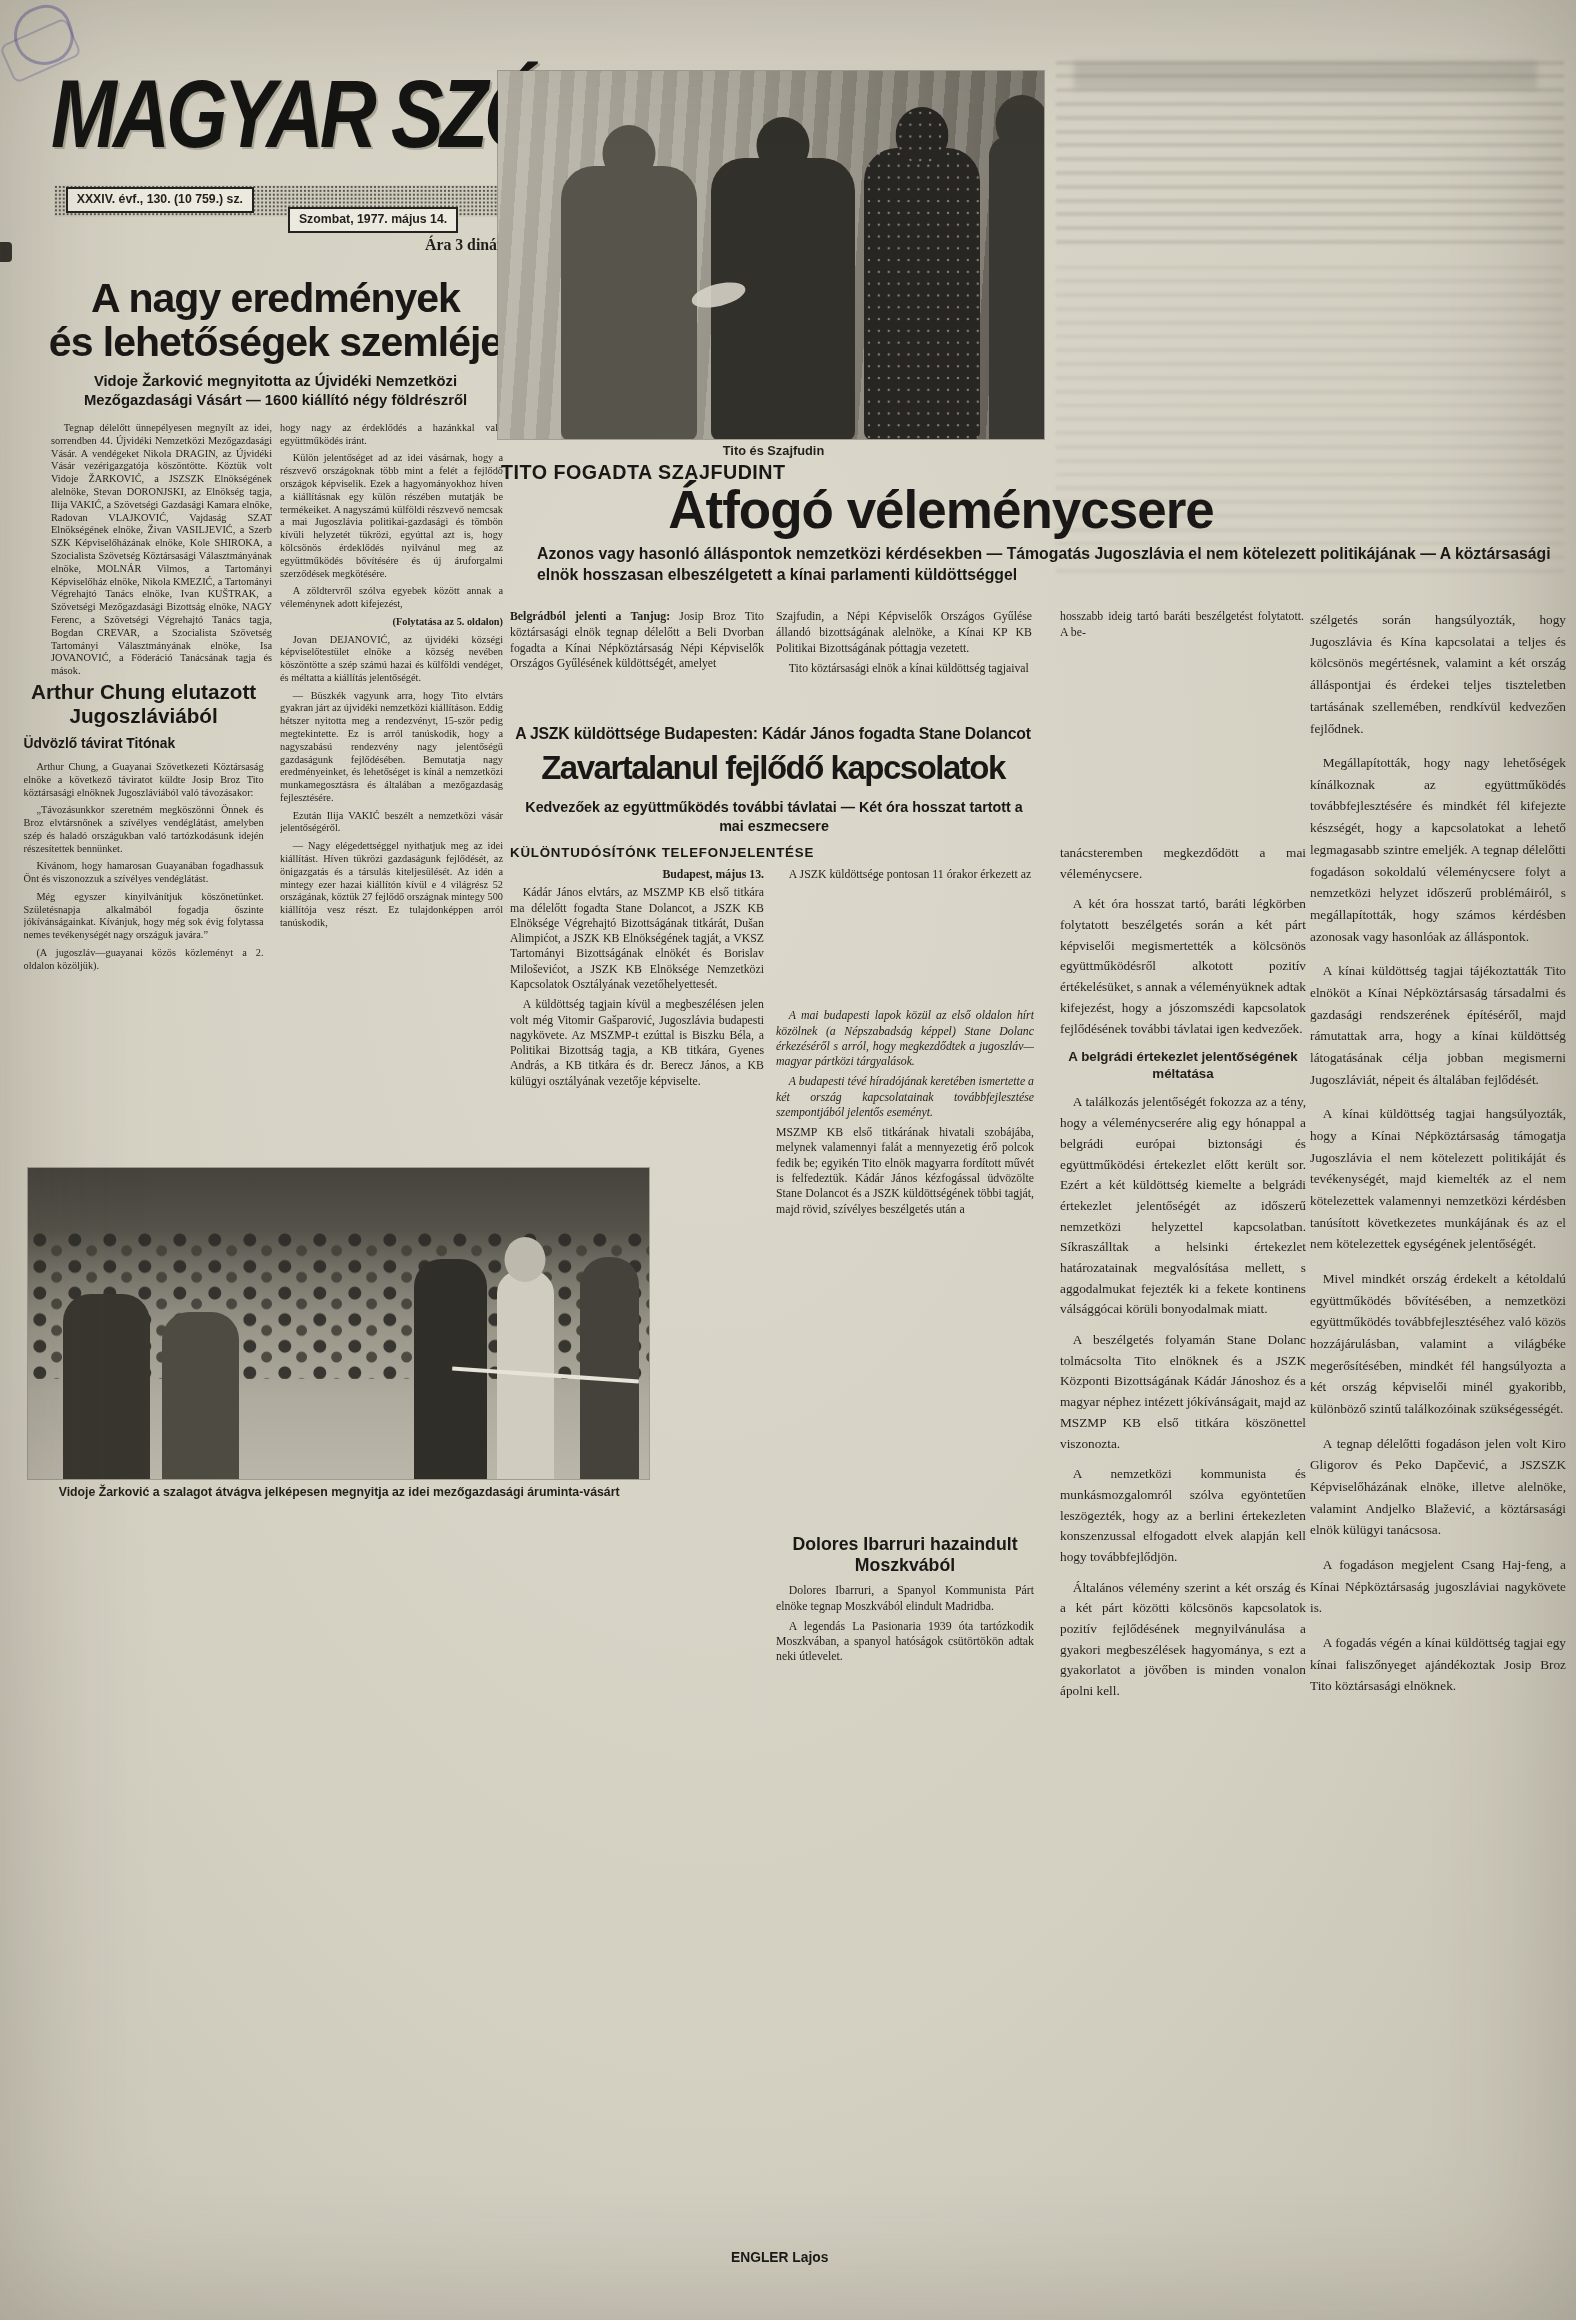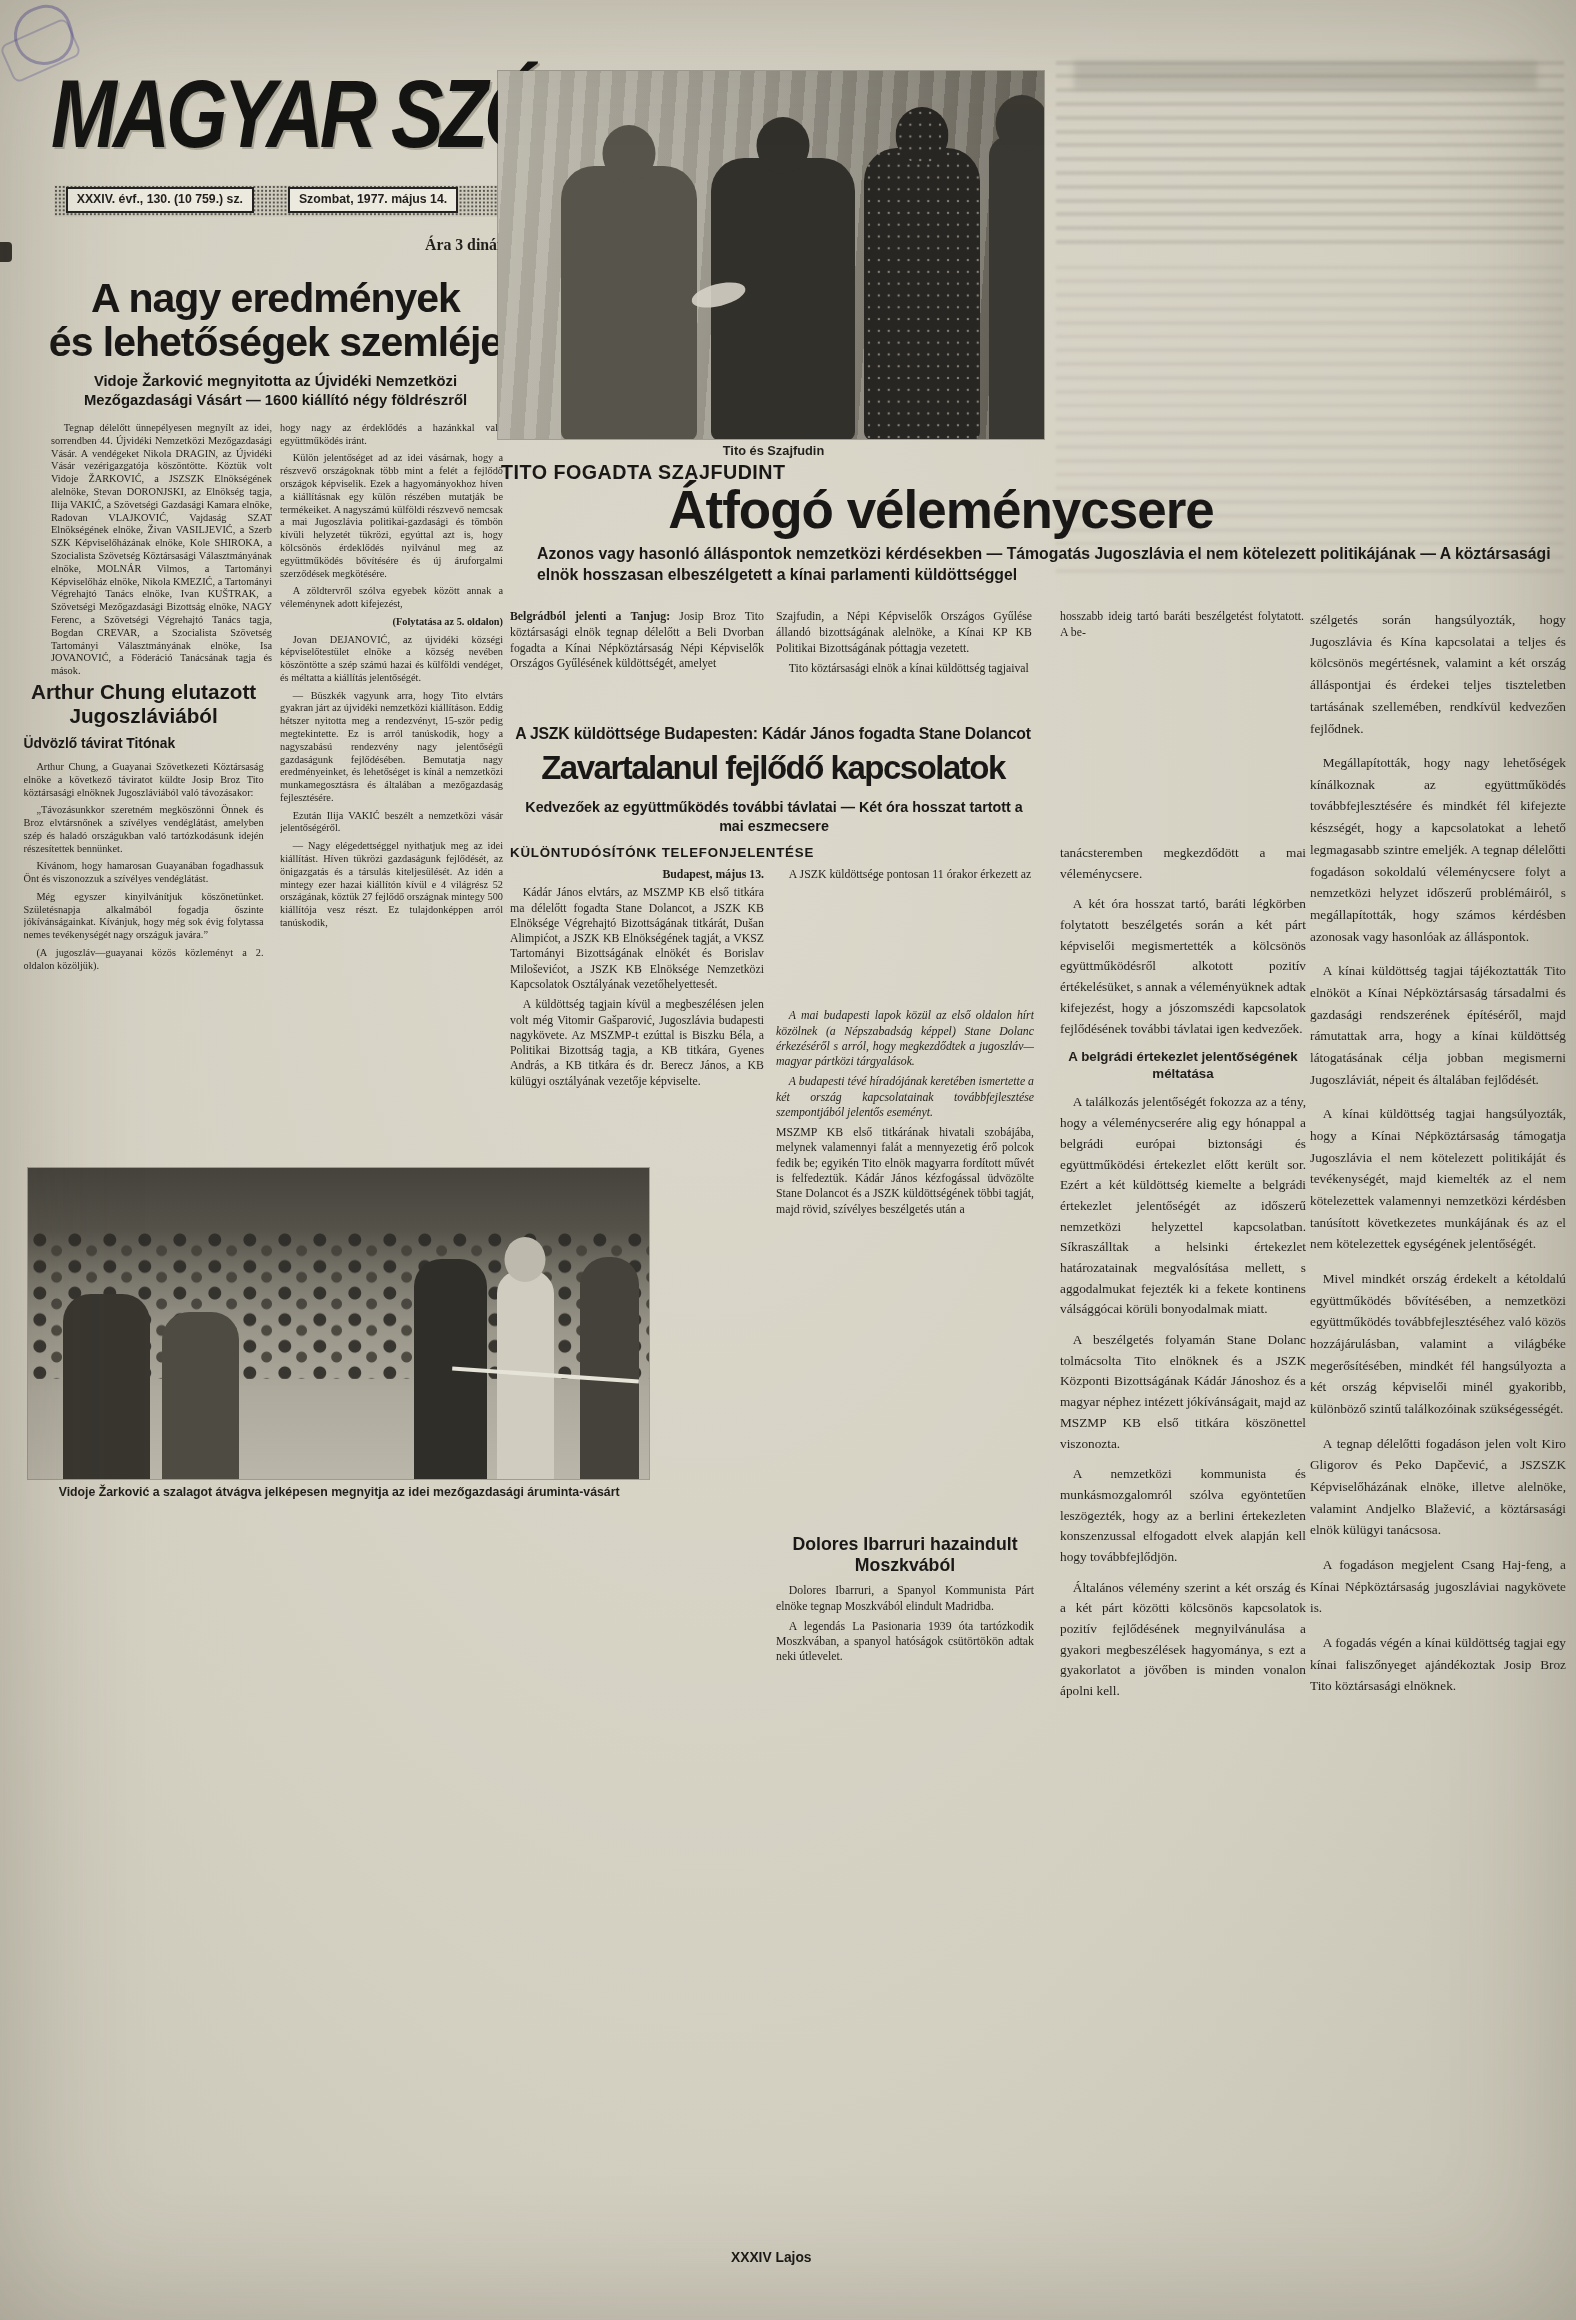--- a/index.html
+++ b/index.html
@@ -23,21 +23,21 @@
   .masthead{left:51px;top:47px;width:463px;height:134px;display:flex;align-items:center;}
   .masthead-title{font-family:"Liberation Sans",sans-serif;font-weight:bold;font-style:italic;
     font-size:79px;letter-spacing:-3.9px;color:#141413;transform:scaleY(1.22);transform-origin:left center;
     text-shadow:2px 2px 0 rgba(90,85,70,.35);white-space:nowrap;}
   .issue-bar{left:54px;top:185px;width:445px;height:31.5px;background-color:#cdc9bb;
     background-image:radial-gradient(circle,#56544e 1px,transparent 1.3px);background-size:3.9px 3.9px;}
   .issue-box{position:absolute;top:2px;background:#eceadf;border:2px solid #232220;
     font-family:"Liberation Sans",sans-serif;font-weight:bold;font-size:12.3px;line-height:19.7px;
     padding:1px 8.9px;white-space:nowrap;}
   .issue-box.b1{left:11.8px;}
-  .issue-box.b2{left:234px;}
+  .issue-box.b2{left:234px;margin-top:20px;}
   .price{left:390px;top:236px;width:114px;text-align:right;font-weight:bold;font-size:15.8px;}
 
   
   .bodycol{text-align:justify;overflow:hidden;}
   .bodycol p{margin:0 0 4.9px;text-indent:12.8px;}
   .bodycol p.noindent{text-indent:0;}
   .smallcol{font-size:10.3px;line-height:12.8px;}
   .midcol{font-size:11.8px;line-height:15.3px;}
   .cont-line{font-weight:bold;text-align:right;text-indent:0 !important;}
   .dateline{font-weight:bold;text-align:right;text-indent:0 !important;margin-bottom:3px !important;}
@@ -234,21 +234,21 @@
       <p>A mai budapesti lapok közül az első oldalon hírt közölnek (a Népszabadság képpel) Stane Dolanc érkezéséről s arról, hogy megkezdődtek a jugoszláv—magyar pártközi tárgyalások.</p>
       <p>A budapesti tévé híradójának keretében ismertette a két ország kapcsolatainak továbbfejlesztése szempontjából jelentős eseményt.</p>
     </div>
     <p class="noindent mszmp">MSZMP KB első titkárának hivatali szobájába, melynek valamennyi falát a mennyezetig érő polcok fedik be; egyikén Tito elnök magyarra fordított művét is felfedeztük. Kádár János kézfogással üdvözölte Stane Dolancot és a JSZK küldöttségének többi tagját, majd rövid, szívélyes beszélgetés után a</p>
     <div class="ibarruri">
       <div class="headline ib-h">Dolores Ibarruri hazaindult Moszkvából</div>
       <p>Dolores Ibarruri, a Spanyol Kommunista Párt elnöke tegnap Moszkvából elindult Madridba.</p>
       <p>A legendás La Pasionaria 1939 óta tartózkodik Moszkvában, a spanyol hatóságok csütörtökön adtak neki útlevelet.</p>
     </div>
   </div>
-  <div class="abs headline dol-sign">XXXIV Lajos</div>
+  <div class="abs headline dol-sign">ENGLER Lajos</div>
 
   <div class="abs bodycol dol-cc">
     <p class="noindent">tanácsteremben megkezdődött a mai véleménycsere.</p>
     <p>A két óra hosszat tartó, baráti légkörben folytatott beszélgetés során a két párt képviselői megismertették a kölcsönös együttműködésről alkotott pozitív értékelésüket, s annak a véleményüknek adtak kifejezést, hogy a jószomszédi kapcsolatok fejlődésének további távlatai igen kedvezőek.</p>
     <p class="cc-sub">A belgrádi értekezlet jelentőségének méltatása</p>
     <p>A találkozás jelentőségét fokozza az a tény, hogy a véleménycserére alig egy hónappal a belgrádi európai biztonsági és együttműködési értekezlet előtt került sor. Ezért a két küldöttség kiemelte a belgrádi értekezlet jelentőségét az időszerű nemzetközi helyzettel kapcsolatban. Síkraszálltak a helsinki értekezlet határozatainak megvalósítása mellett, s aggodalmukat fejezték ki a fekete kontinens válsággócai körüli bonyodalmak miatt.</p>
     <p>A beszélgetés folyamán Stane Dolanc tolmácsolta Tito elnöknek és a JSZK Központi Bizottságának Kádár Jánoshoz és a magyar néphez intézett jókívánságait, majd az MSZMP KB első titkára köszönettel viszonozta.</p>
     <p>A nemzetközi kommunista és munkásmozgalomról szólva egyöntetűen leszögezték, hogy az a berlini értekezleten konszenzussal elfogadott elvek alapján kell hogy továbbfejlődjön.</p>
     <p>Általános vélemény szerint a két ország és a két párt közötti kölcsönös kapcsolatok pozitív fejlődésének megnyilvánulása a gyakori megbeszélések hagyománya, s ezt a gyakorlatot a jövőben is minden vonalon ápolni kell.</p>
   </div>

